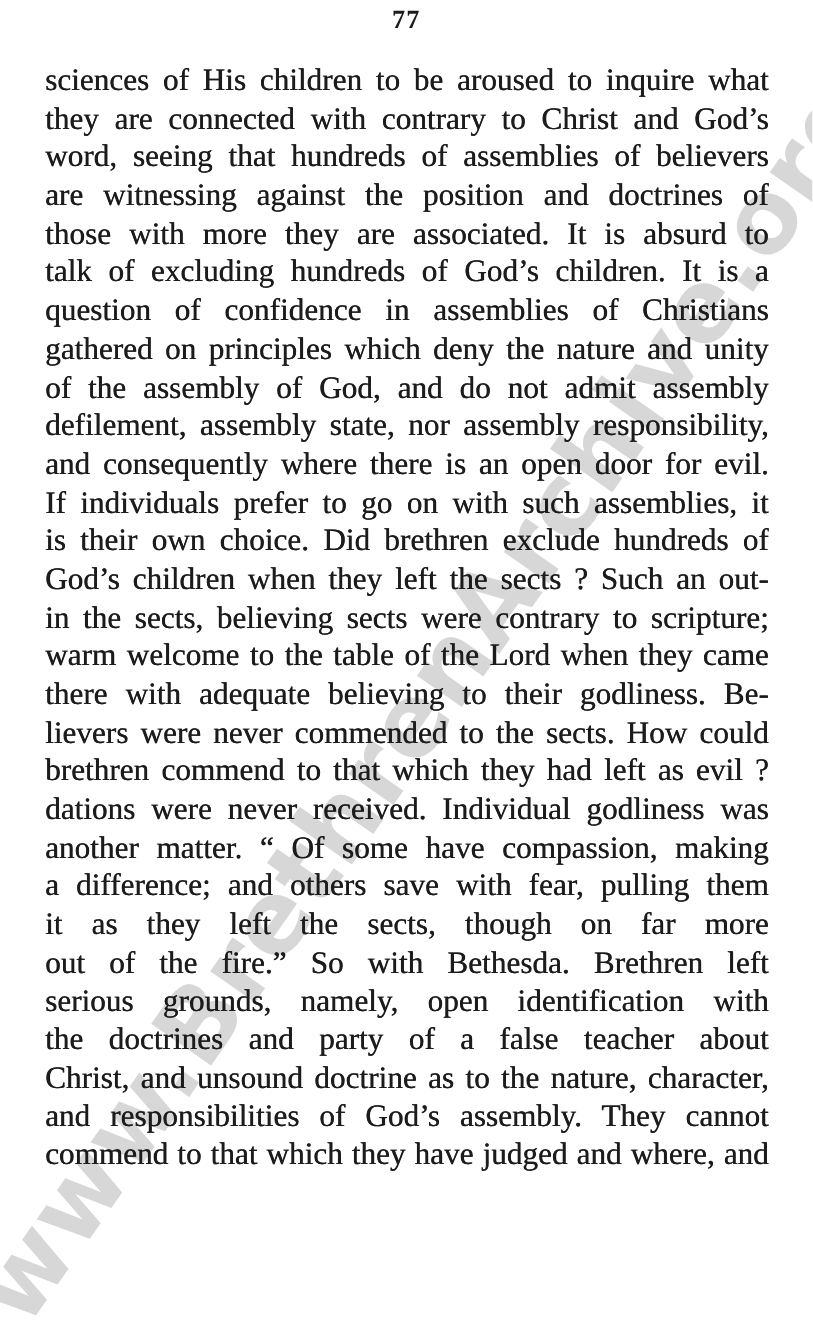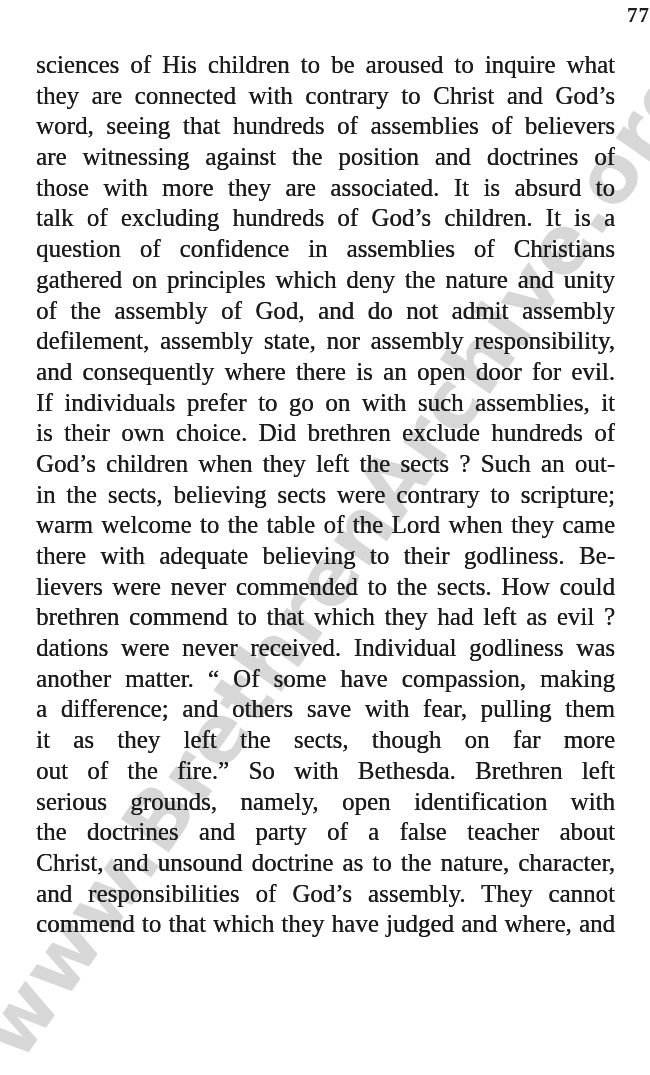--- a/index.html
+++ b/index.html
@@ -28,21 +28,21 @@
     letter-spacing: 1px;
     white-space: nowrap;
     z-index: 0;
     user-select: none;
   }
   .page-number {
     position: absolute;
     top: 3px;
     left: 0;
     width: 100%;
-    text-align: right;
+    text-align: center;
     font-size: 21px;
     font-weight: bold;
     letter-spacing: 1px;
     z-index: 1;
   }
   .text-block {
     position: absolute;
     top: 50px;
     left: 36px;
     width: 579px;

